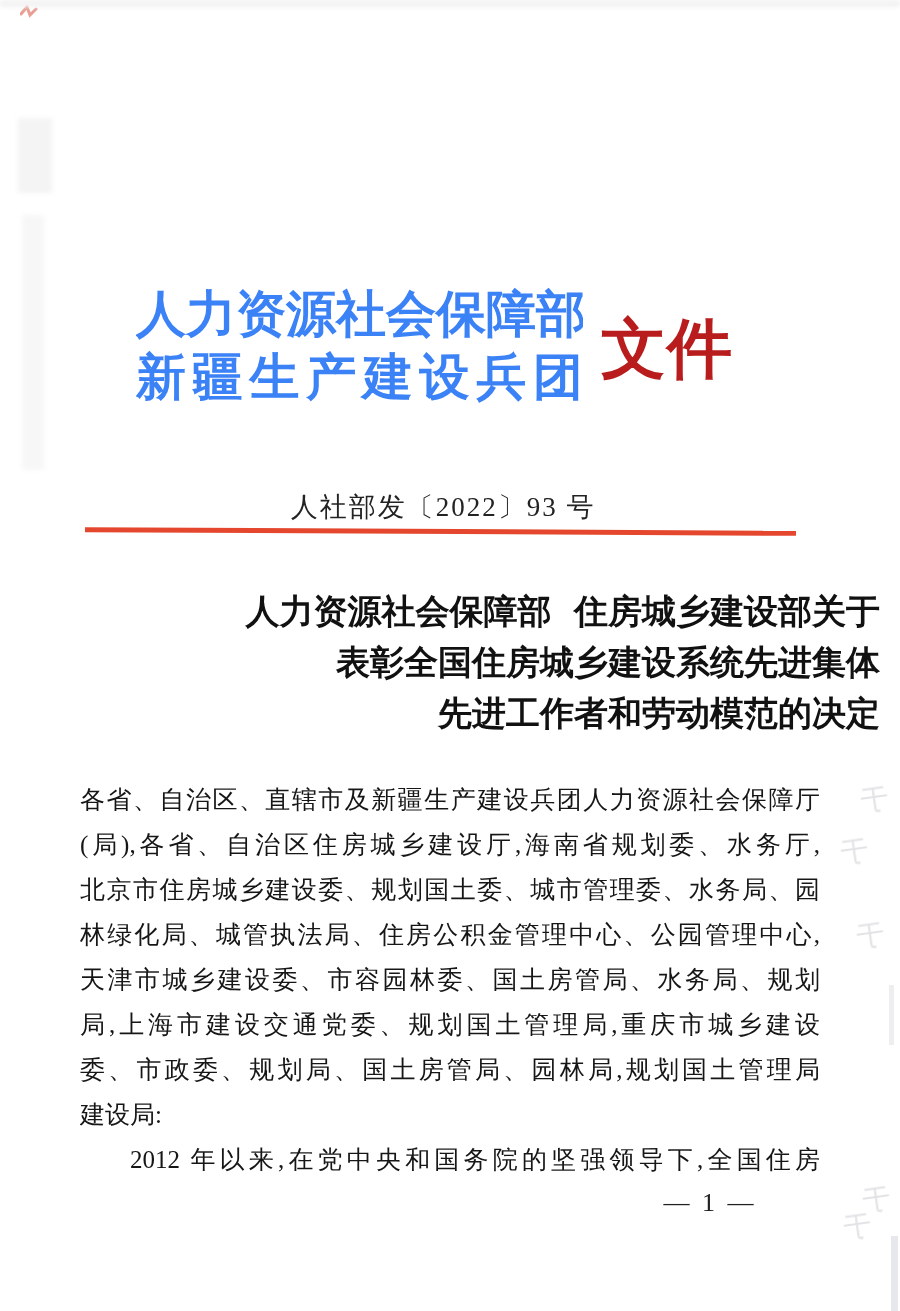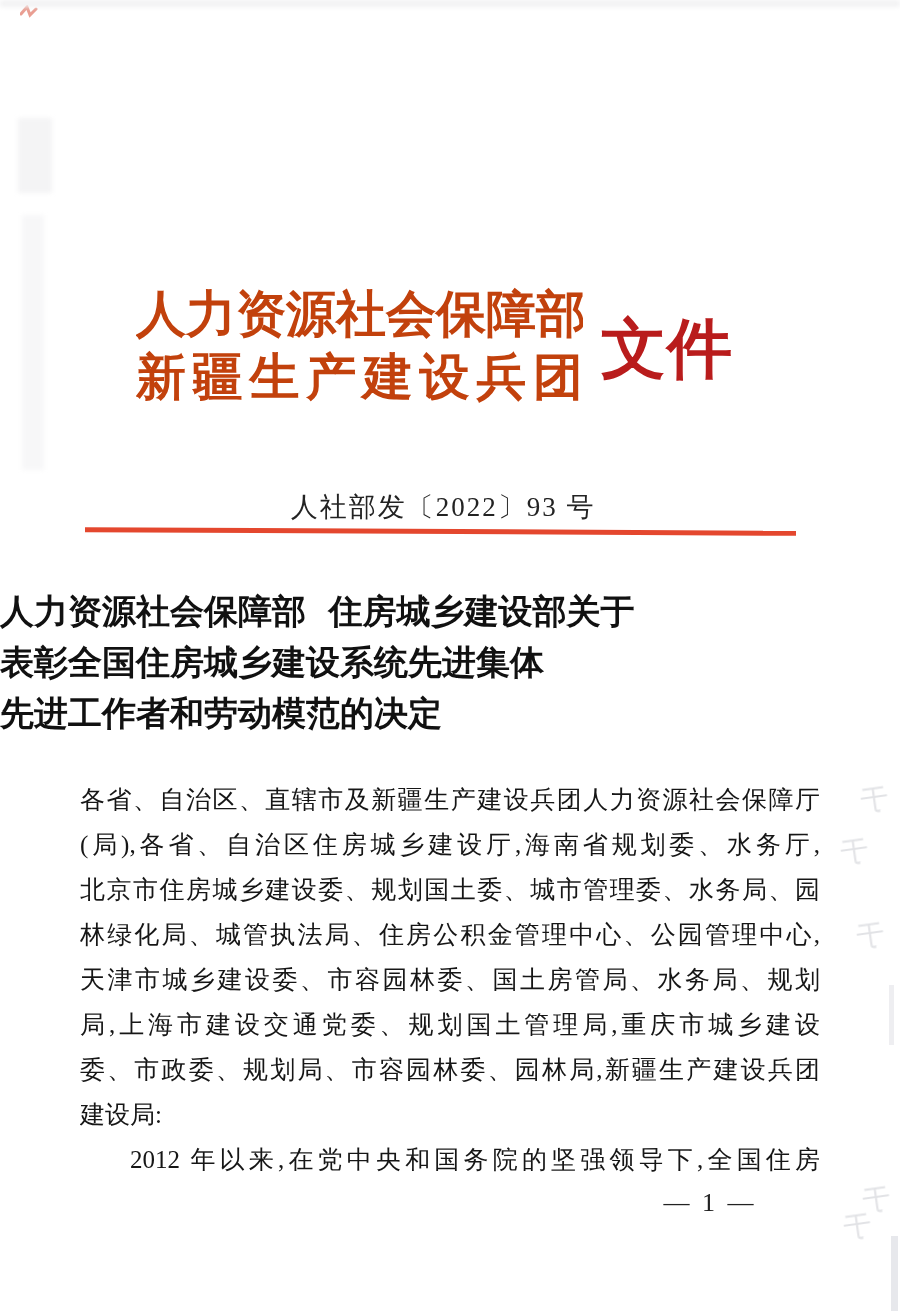--- a/index.html
+++ b/index.html
@@ -15,21 +15,21 @@
     overflow: hidden;
     color: #1c1c1c;
   }
 
   
   .letterhead {
     position: absolute;
     left: 136px;
     top: 283px;
     width: 447px;
-    color: #c2410c;
+    color: #3b82f6;
     font-weight: 700;
   }
   .org-line {
     font-size: 50px;
     line-height: 63px;
     text-align: justify;
     text-align-last: justify;
     white-space: nowrap;
     overflow: hidden;
   }
@@ -64,21 +64,21 @@
     background: #e4472e;
     transform: rotate(0.3deg);
   }
 
   
   .title-block {
     position: absolute;
     left: 0;
     top: 586px;
     width: 880px;
-    text-align: left;
+    text-align: right;
     font-weight: 700;
     font-size: 34px;
     line-height: 51px;
     color: #111;
   }
   .title-block .t1 { word-spacing: 14px; }
 
   
   .body-block {
     position: absolute;
@@ -168,21 +168,21 @@
     <div class="t3">先进工作者和劳动模范的决定</div>
   </div>
 
   <div class="body-block">
     <div class="bline just">各省、自治区、直辖市及新疆生产建设兵团人力资源社会保障厅</div>
     <div class="bline just">(局),各省、自治区住房城乡建设厅,海南省规划委、水务厅,</div>
     <div class="bline just">北京市住房城乡建设委、规划国土委、城市管理委、水务局、园</div>
     <div class="bline just">林绿化局、城管执法局、住房公积金管理中心、公园管理中心,</div>
     <div class="bline just">天津市城乡建设委、市容园林委、国土房管局、水务局、规划</div>
     <div class="bline just">局,上海市建设交通党委、规划国土管理局,重庆市城乡建设</div>
-    <div class="bline just">委、市政委、规划局、市容园林委、园林局,新疆生产建设兵团</div>
+    <div class="bline just">委、市政委、规划局、国土房管局、园林局,规划国土管理局</div>
     <div class="bline">建设局:</div>
     <div class="bline just indent">2012 年以来,在党中央和国务院的坚强领导下,全国住房</div>
   </div>
 
   <div class="page-number">— 1 —</div>
 
   <span class="ghost" style="left:860px; top:786px;">于</span>
   <span class="ghost" style="left:840px; top:838px;">于</span>
   <span class="ghost" style="left:856px; top:922px;">于</span>
   <span class="ghost" style="left:862px; top:1186px;">于</span>

